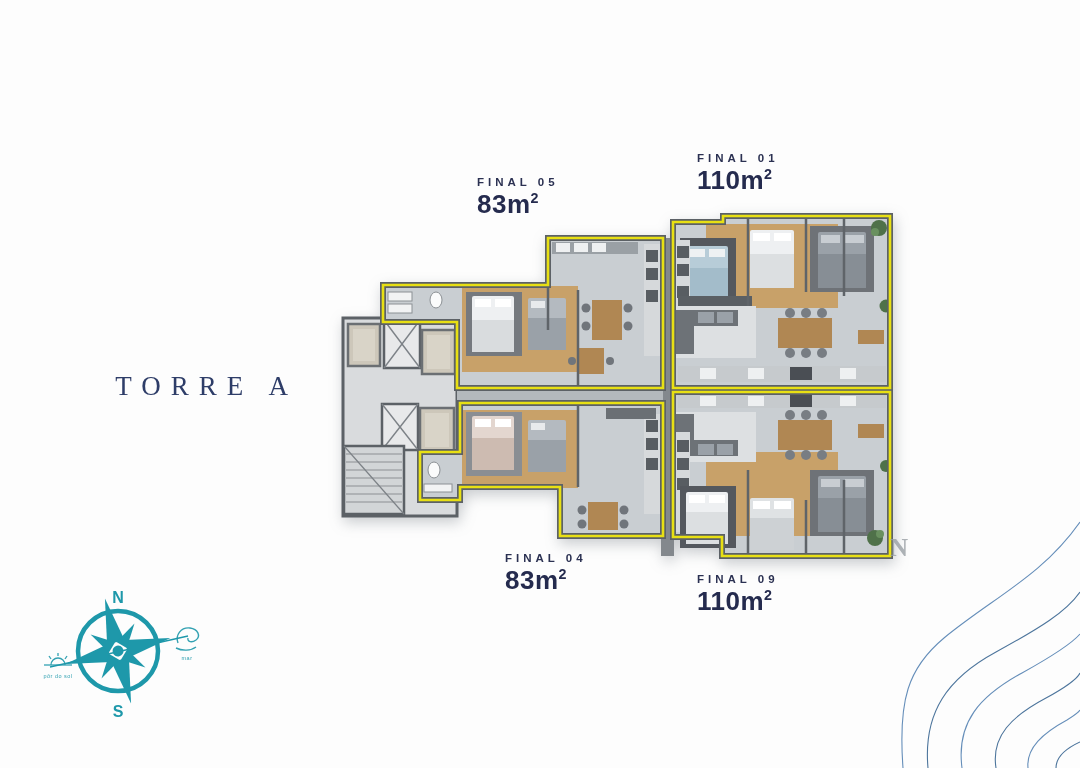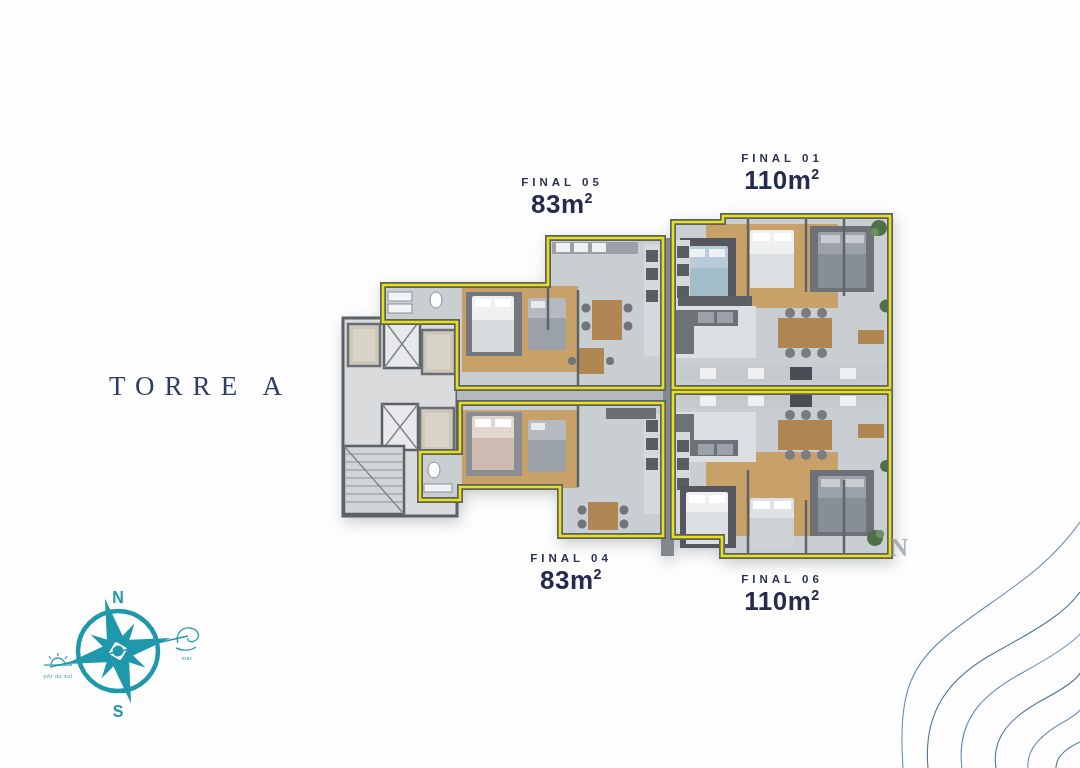--- a/index.html
+++ b/index.html
@@ -2,30 +2,30 @@
 <html><head>
 <meta charset="utf-8">
 <style>
   html,body{margin:0;padding:0;}
   body{
     width:1080px;height:768px;position:relative;overflow:hidden;
     background:#fdfdfd;
     font-family:"Liberation Sans", sans-serif;
   }
   #plan-svg{position:absolute;left:0;top:0;}
-  .unit-label{position:absolute;width:170px;text-align:center;color:#272e52;}
+  .unit-label{position:absolute;width:170px;text-align:left;color:#272e52;}
   .unit-label .uname{
     font-size:11.5px;font-weight:600;letter-spacing:4px;color:#2b3152;
   }
   .unit-label .uarea{
     font-size:26px;font-weight:800;letter-spacing:.5px;margin-top:1px;color:#252b4e;
   }
   .unit-label .uarea sup{font-size:.55em;}
   #tower-label{
-    position:absolute;left:103px;top:371px;width:195px;text-align:center;
+    position:absolute;left:103px;top:371px;width:195px;text-align:right;
     font-family:"Liberation Serif", serif;
     font-size:27px;letter-spacing:10px;color:#2e3d68;font-weight:500;
   }
 </style>
 </head>
 <body>
 
 <svg id="plan-svg" width="1080" height="768" viewBox="0 0 1080 768">
 
   <g style="filter:drop-shadow(2px 5px 7px rgba(70,80,90,.28))">
@@ -305,21 +305,21 @@
 <div class="unit-label" style="left:697px;top:152px">
   <div class="uname">FINAL 01</div>
   <div class="uarea"><span>110m</span><sup>2</sup></div>
 </div>
 
 <div class="unit-label" style="left:477px;top:176px">
   <div class="uname">FINAL 05</div>
   <div class="uarea"><span>83m</span><sup>2</sup></div>
 </div>
 
-<div class="unit-label" style="left:486px;top:552px">
+<div class="unit-label" style="left:505px;top:552px">
   <div class="uname">FINAL 04</div>
   <div class="uarea"><span>83m</span><sup>2</sup></div>
 </div>
 
 <div class="unit-label" style="left:697px;top:573px">
-  <div class="uname">FINAL 06</div>
+  <div class="uname">FINAL 09</div>
   <div class="uarea"><span>110m</span><sup>2</sup></div>
 </div>
 
 </body></html>

